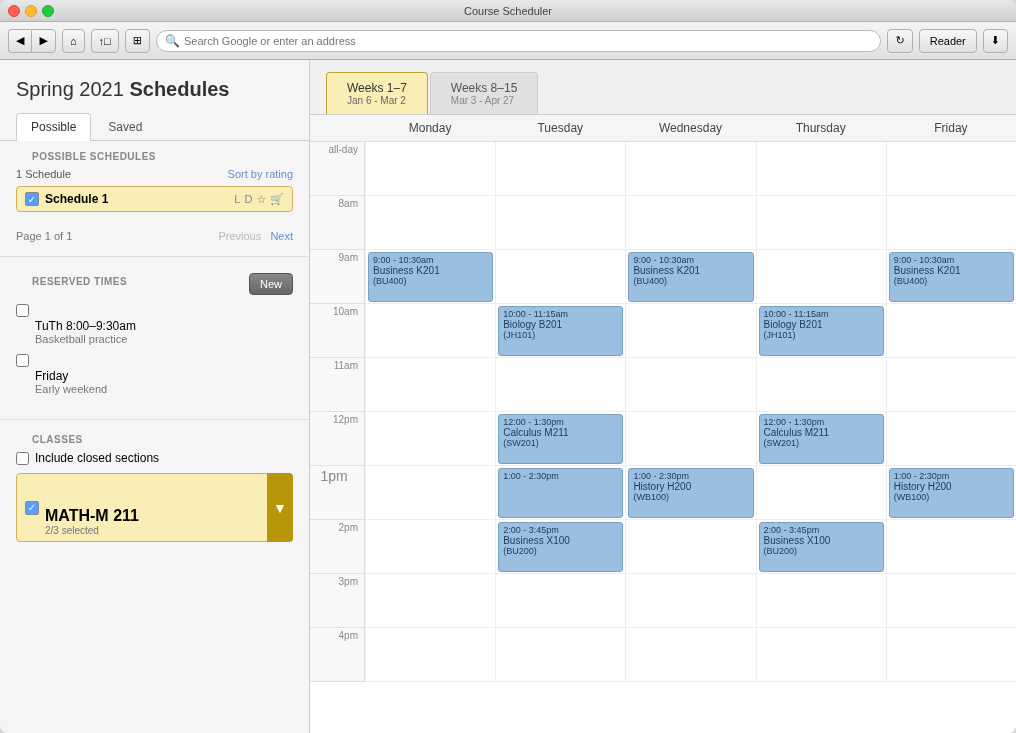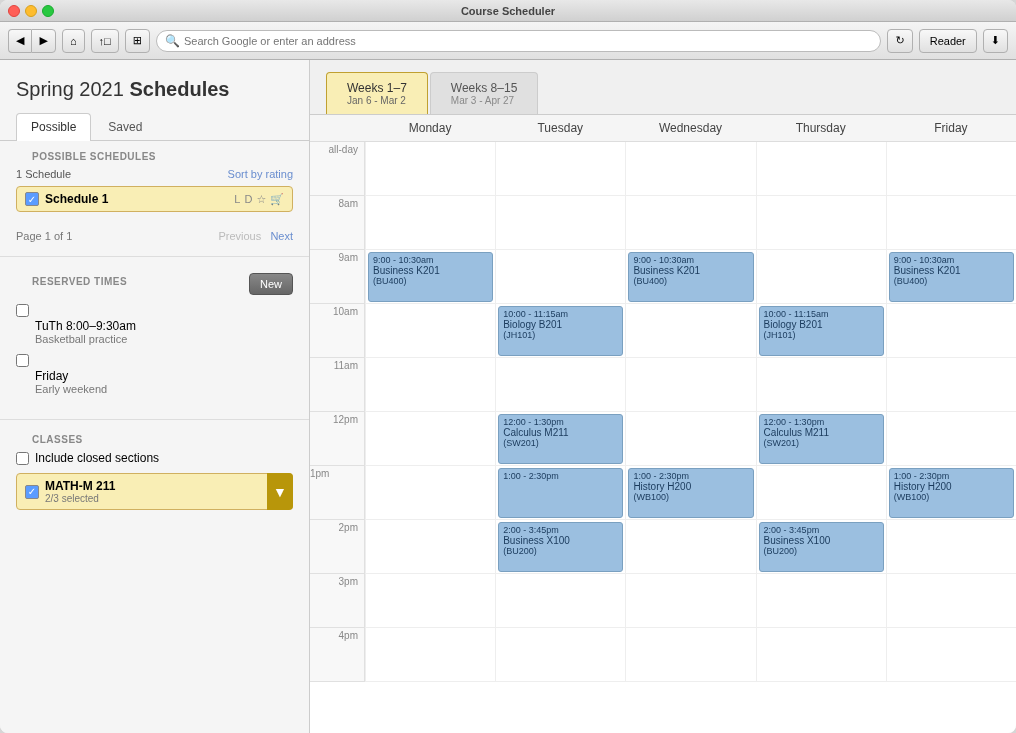--- a/index.html
+++ b/index.html
@@ -40,21 +40,21 @@
     }
     .tl-red { background: #ff5f57; border: 1px solid #e0443e; }
     .tl-yellow { background: #febc2e; border: 1px solid #d6a01e; }
     .tl-green { background: #28c840; border: 1px solid #1aab2f; }
     .title-text {
       position: absolute;
       left: 50%;
       transform: translateX(-50%);
       font-size: 11px;
       color: #444;
-      font-weight: 700;
+      font-weight: 400;
     }
     .toolbar {
       background: linear-gradient(to bottom, #f5f5f5, #e0e0e0);
       height: 38px;
       display: flex;
       align-items: center;
       padding: 0 8px;
       gap: 6px;
       border-bottom: 1px solid #b0b0b0;
     }
@@ -296,23 +296,24 @@
       border-radius: 2px;
       background: #5b9cff;
       display: flex;
       align-items: center;
       justify-content: center;
       color: white;
       font-size: 10px;
       flex-shrink: 0;
     }
     .class-label {
-      font-size: 12px;
+      font-size: 16px;
       font-weight: bold;
       flex: 1;
+      margin-top: 28px;
     }
     .class-subtitle {
       font-size: 10px;
       color: #777;
     }
     .class-item-wrapper {
       position: relative;
       margin-bottom: 4px;
     }
     .calendar-area {
@@ -602,21 +603,21 @@
             </div>
             <div style="height: 54px; border-left: 1px solid rgb(238, 238, 238); border-bottom: 1px solid rgb(238, 238, 238); position: relative;"></div>
             <div style="height: 54px; border-left: 1px solid rgb(238, 238, 238); border-bottom: 1px solid rgb(238, 238, 238); position: relative;">
               <div class="cal-event" style="position: absolute; left: 2px; right: 2px; top: 2px; height: 50px; background: rgb(155, 191, 224); border: 1px solid rgb(122, 160, 192); border-radius: 3px; padding: 2px 4px; font-size: 10px; color: rgb(26, 58, 92); overflow: hidden; cursor: pointer; z-index: 5;">
                 <span style="font-size:9px;display:block;">12:00 - 1:30pm</span>
                 <span style="font-size:10px;font-weight:500;display:block;">Calculus M211</span>
                 <span style="font-size:9px;display:block;">(SW201)</span>
               </div>
             </div>
             <div style="height: 54px; border-left: 1px solid rgb(238, 238, 238); border-bottom: 1px solid rgb(238, 238, 238); position: relative;"></div>
-            <div class="time-col" style="height: 54px; border-bottom: 1px solid rgb(224, 224, 224); text-align: left; padding: 2px 6px 0px 0px; font-size: 10px; color: rgb(136, 136, 136);">1pm</div>
+            <div class="time-col" style="height: 54px; border-bottom: 1px solid rgb(224, 224, 224); text-align: center; padding: 2px 6px 0px 0px; font-size: 14px; color: rgb(136, 136, 136);">1pm</div>
             <div style="height: 54px; border-left: 1px solid rgb(238, 238, 238); border-bottom: 1px solid rgb(238, 238, 238); position: relative;"></div>
             <div style="height: 54px; border-left: 1px solid rgb(238, 238, 238); border-bottom: 1px solid rgb(238, 238, 238); position: relative;">
               <div class="cal-event" style="position: absolute; left: 2px; right: 2px; top: 2px; height: 50px; background: rgb(155, 191, 224); border: 1px solid rgb(122, 160, 192); border-radius: 3px; padding: 2px 4px; font-size: 10px; color: rgb(26, 58, 92); overflow: hidden; cursor: pointer; z-index: 5;">
                 <span style="font-size:9px;display:block;">1:00 - 2:30pm</span>
                 <span style="font-size:10px;font-weight:500;display:block;"></span>
                 <span style="font-size:9px;display:block;"></span>
               </div>
             </div>
             <div style="height: 54px; border-left: 1px solid rgb(238, 238, 238); border-bottom: 1px solid rgb(238, 238, 238); position: relative;">
               <div class="cal-event" style="position: absolute; left: 2px; right: 2px; top: 2px; height: 50px; background: rgb(155, 191, 224); border: 1px solid rgb(122, 160, 192); border-radius: 3px; padding: 2px 4px; font-size: 10px; color: rgb(26, 58, 92); overflow: hidden; cursor: pointer; z-index: 5;">

